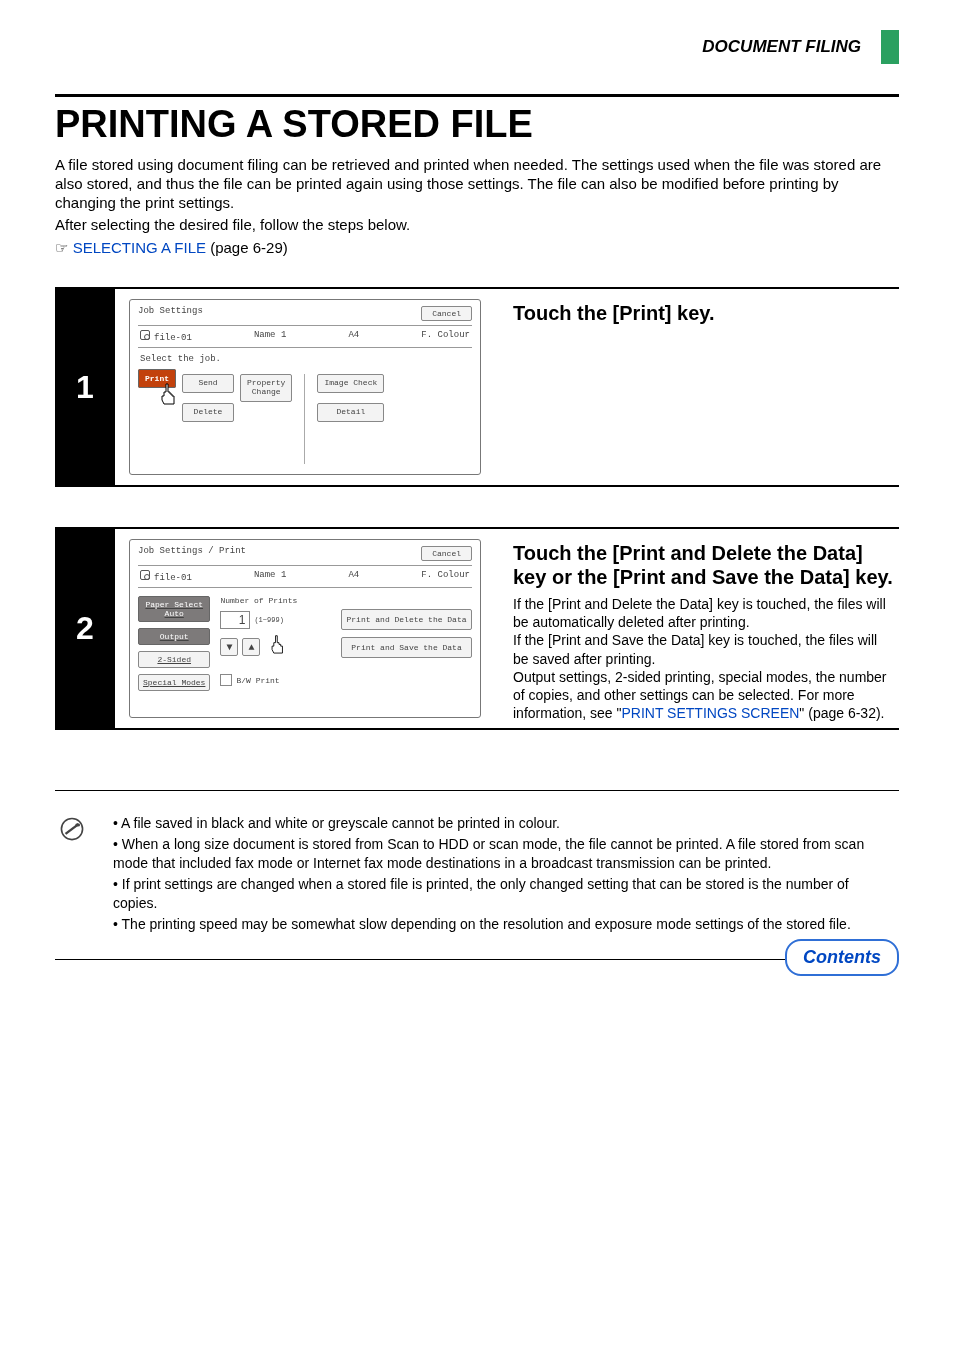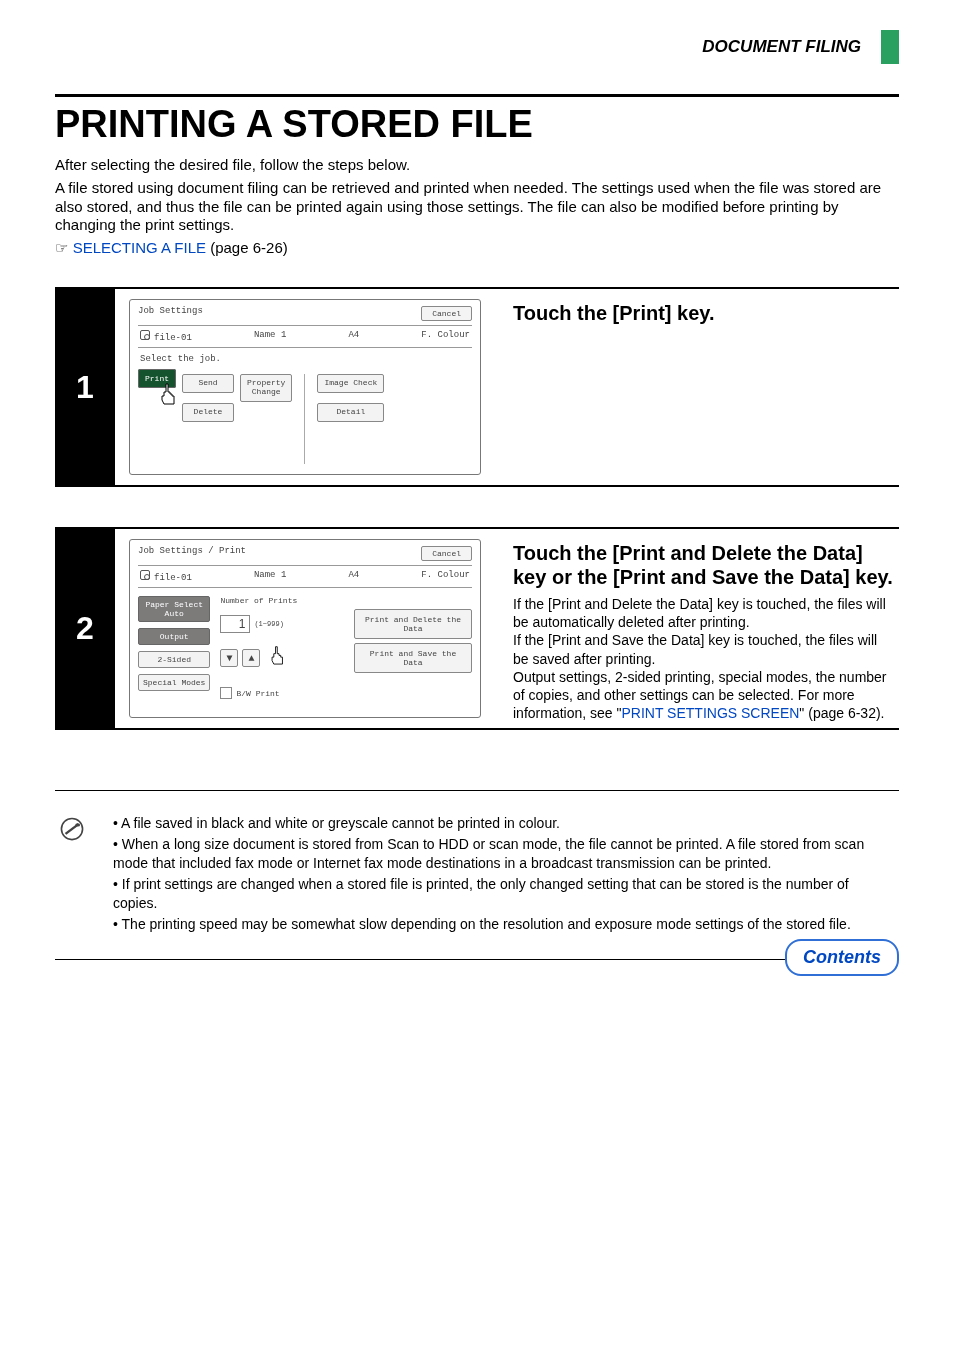--- a/index.html
+++ b/index.html
@@ -110,23 +110,24 @@
     border: 1px solid #888;
     background: #f3f3f3;
     font-size: 8px;
     padding: 4px 6px;
     border-radius: 2px;
     min-width: 52px;
     text-align: center;
     line-height: 1.1;
   }
   .pbtn.sel {
-    background: #14532d;
+    background: #c2410c;
     color: #fff;
     border-color: #666;
+    font-weight: bold;
   }
   .pbtn.tall { min-height: 20px; display: flex; align-items: center; justify-content: center; flex-direction: column; text-align: center; }
   .divider-v {
     border-left: 1px solid #aaa;
     height: 90px;
     margin: 0 6px;
   }
   .step1-buttons {
     display: flex;
     align-items: flex-start;
@@ -145,20 +146,21 @@
   }
   .desc-body {
     font-size: 14px;
     line-height: 1.3;
   }
   
   .left-btn-col {
     display: flex;
     flex-direction: column;
     gap: 6px;
+    text-decoration: underline;
   }
   .lbtn {
     border: 1px solid #888;
     background: #f3f3f3;
     font-size: 8px;
     padding: 3px 4px;
     border-radius: 2px;
     min-width: 62px;
     text-align: center;
   }
@@ -198,21 +200,21 @@
     display:flex;align-items:center;justify-content:center;
     font-size:10px;
     border-radius:2px;
   }
   .wide-btn {
     border: 1px solid #888;
     background: #f3f3f3;
     font-size: 8px;
     padding: 5px 4px;
     border-radius: 2px;
-    width: 118px;
+    width: 131px;
     text-align: center;
   }
   .chk { border:1px solid #888; width:12px; height:12px; display:inline-block; vertical-align:middle; margin-right:4px; background:#fff; }
   
   .notes {
     display: flex;
     border-top: 1px solid #000;
     border-bottom: 1px solid #000;
     padding: 23px 4px;
     margin-top: 60px;
@@ -265,25 +267,25 @@
 
 <div class="page">
 
   <div class="header-bar">
     <span>DOCUMENT FILING</span>
   </div>
 
   <hr class="thick-rule">
   <h1>PRINTING A STORED FILE</h1>
 
+  <div class="intro">A file stored using document filing can be retrieved and printed when needed. The settings used when the file was stored are also stored, and thus the file can be printed again using those settings. The file can also be modified before printing by changing the print settings.</div>
   <div class="intro">After selecting the desired file, follow the steps below.</div>
-  <div class="intro">A file stored using document filing can be retrieved and printed when needed. The settings used when the file was stored are also stored, and thus the file can be printed again using those settings. The file can also be modified before printing by changing the print settings.</div>
   <div class="link-line">
     <span class="pointer-icon">☞</span>
-    <span class="link-blue">SELECTING A FILE</span><span> (page 6-26)</span>
+    <span class="link-blue">SELECTING A FILE</span><span> (page 6-29)</span>
   </div>
 
   <div class="step-row">
     <div class="step-num">1</div>
     <div class="panel-cell">
       <div class="panel">
         <div class="panel-top">
           <span class="panel-title">Job Settings</span>
           <span class="panel-cancel">Cancel</span>
         </div>

